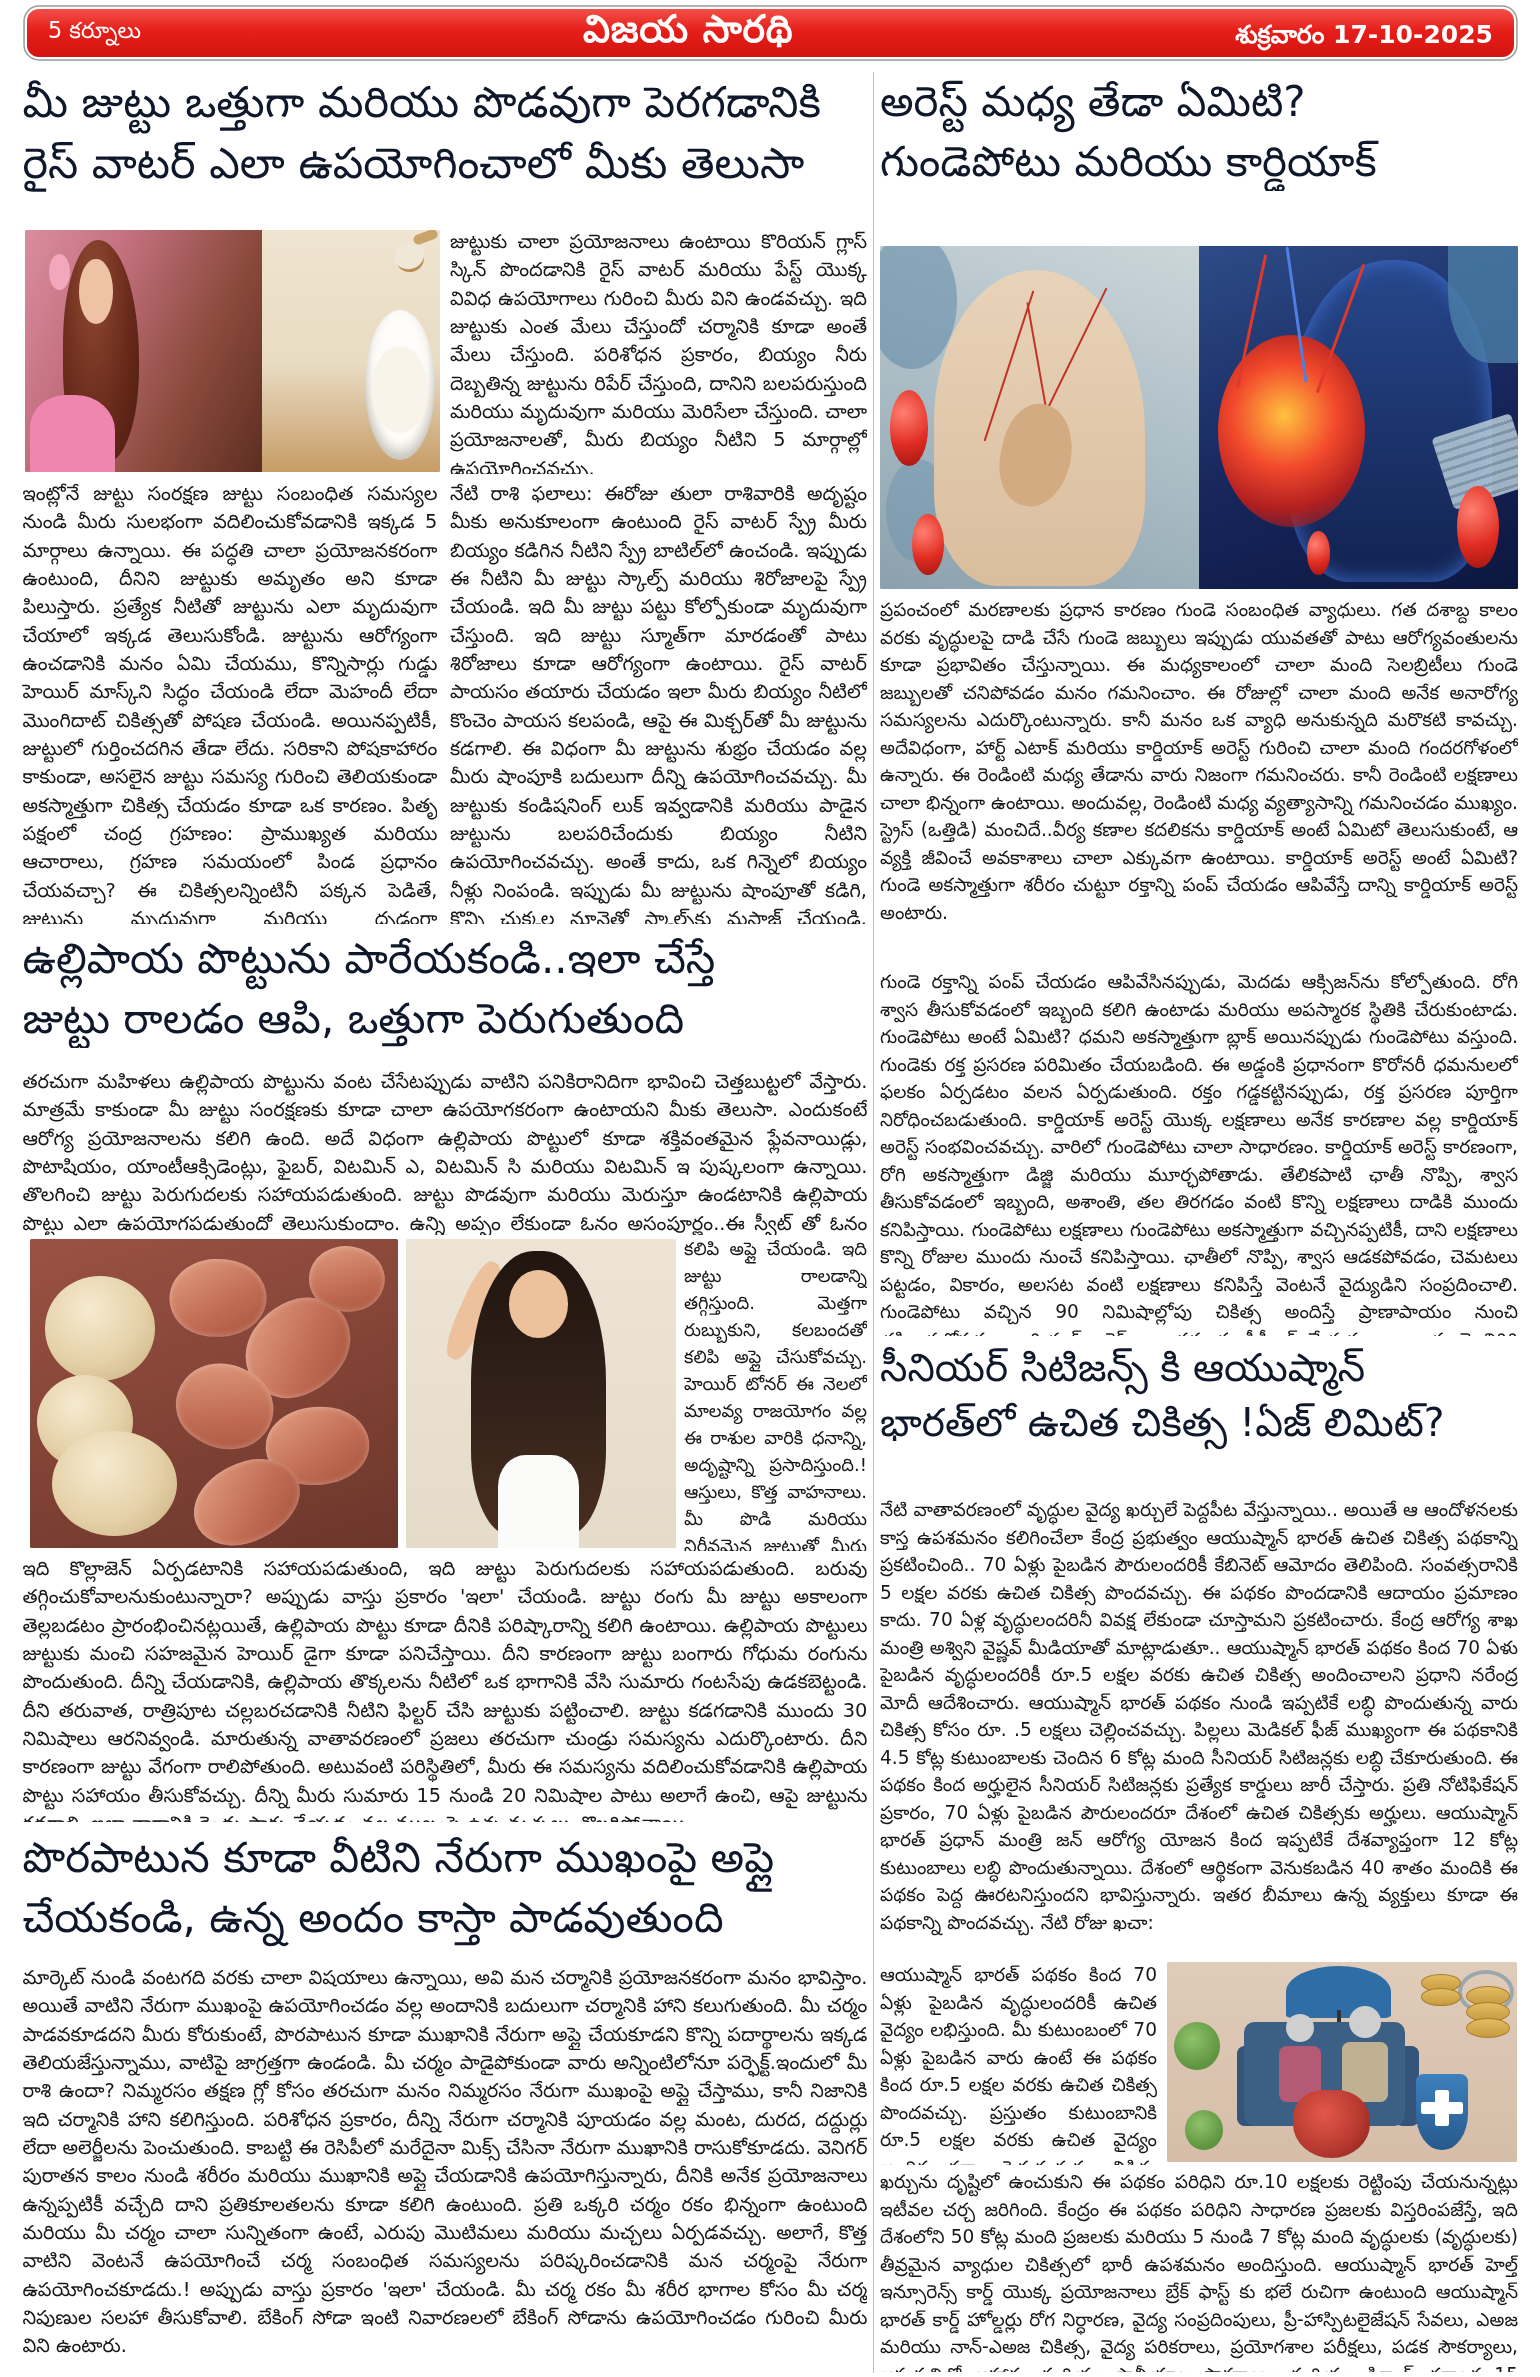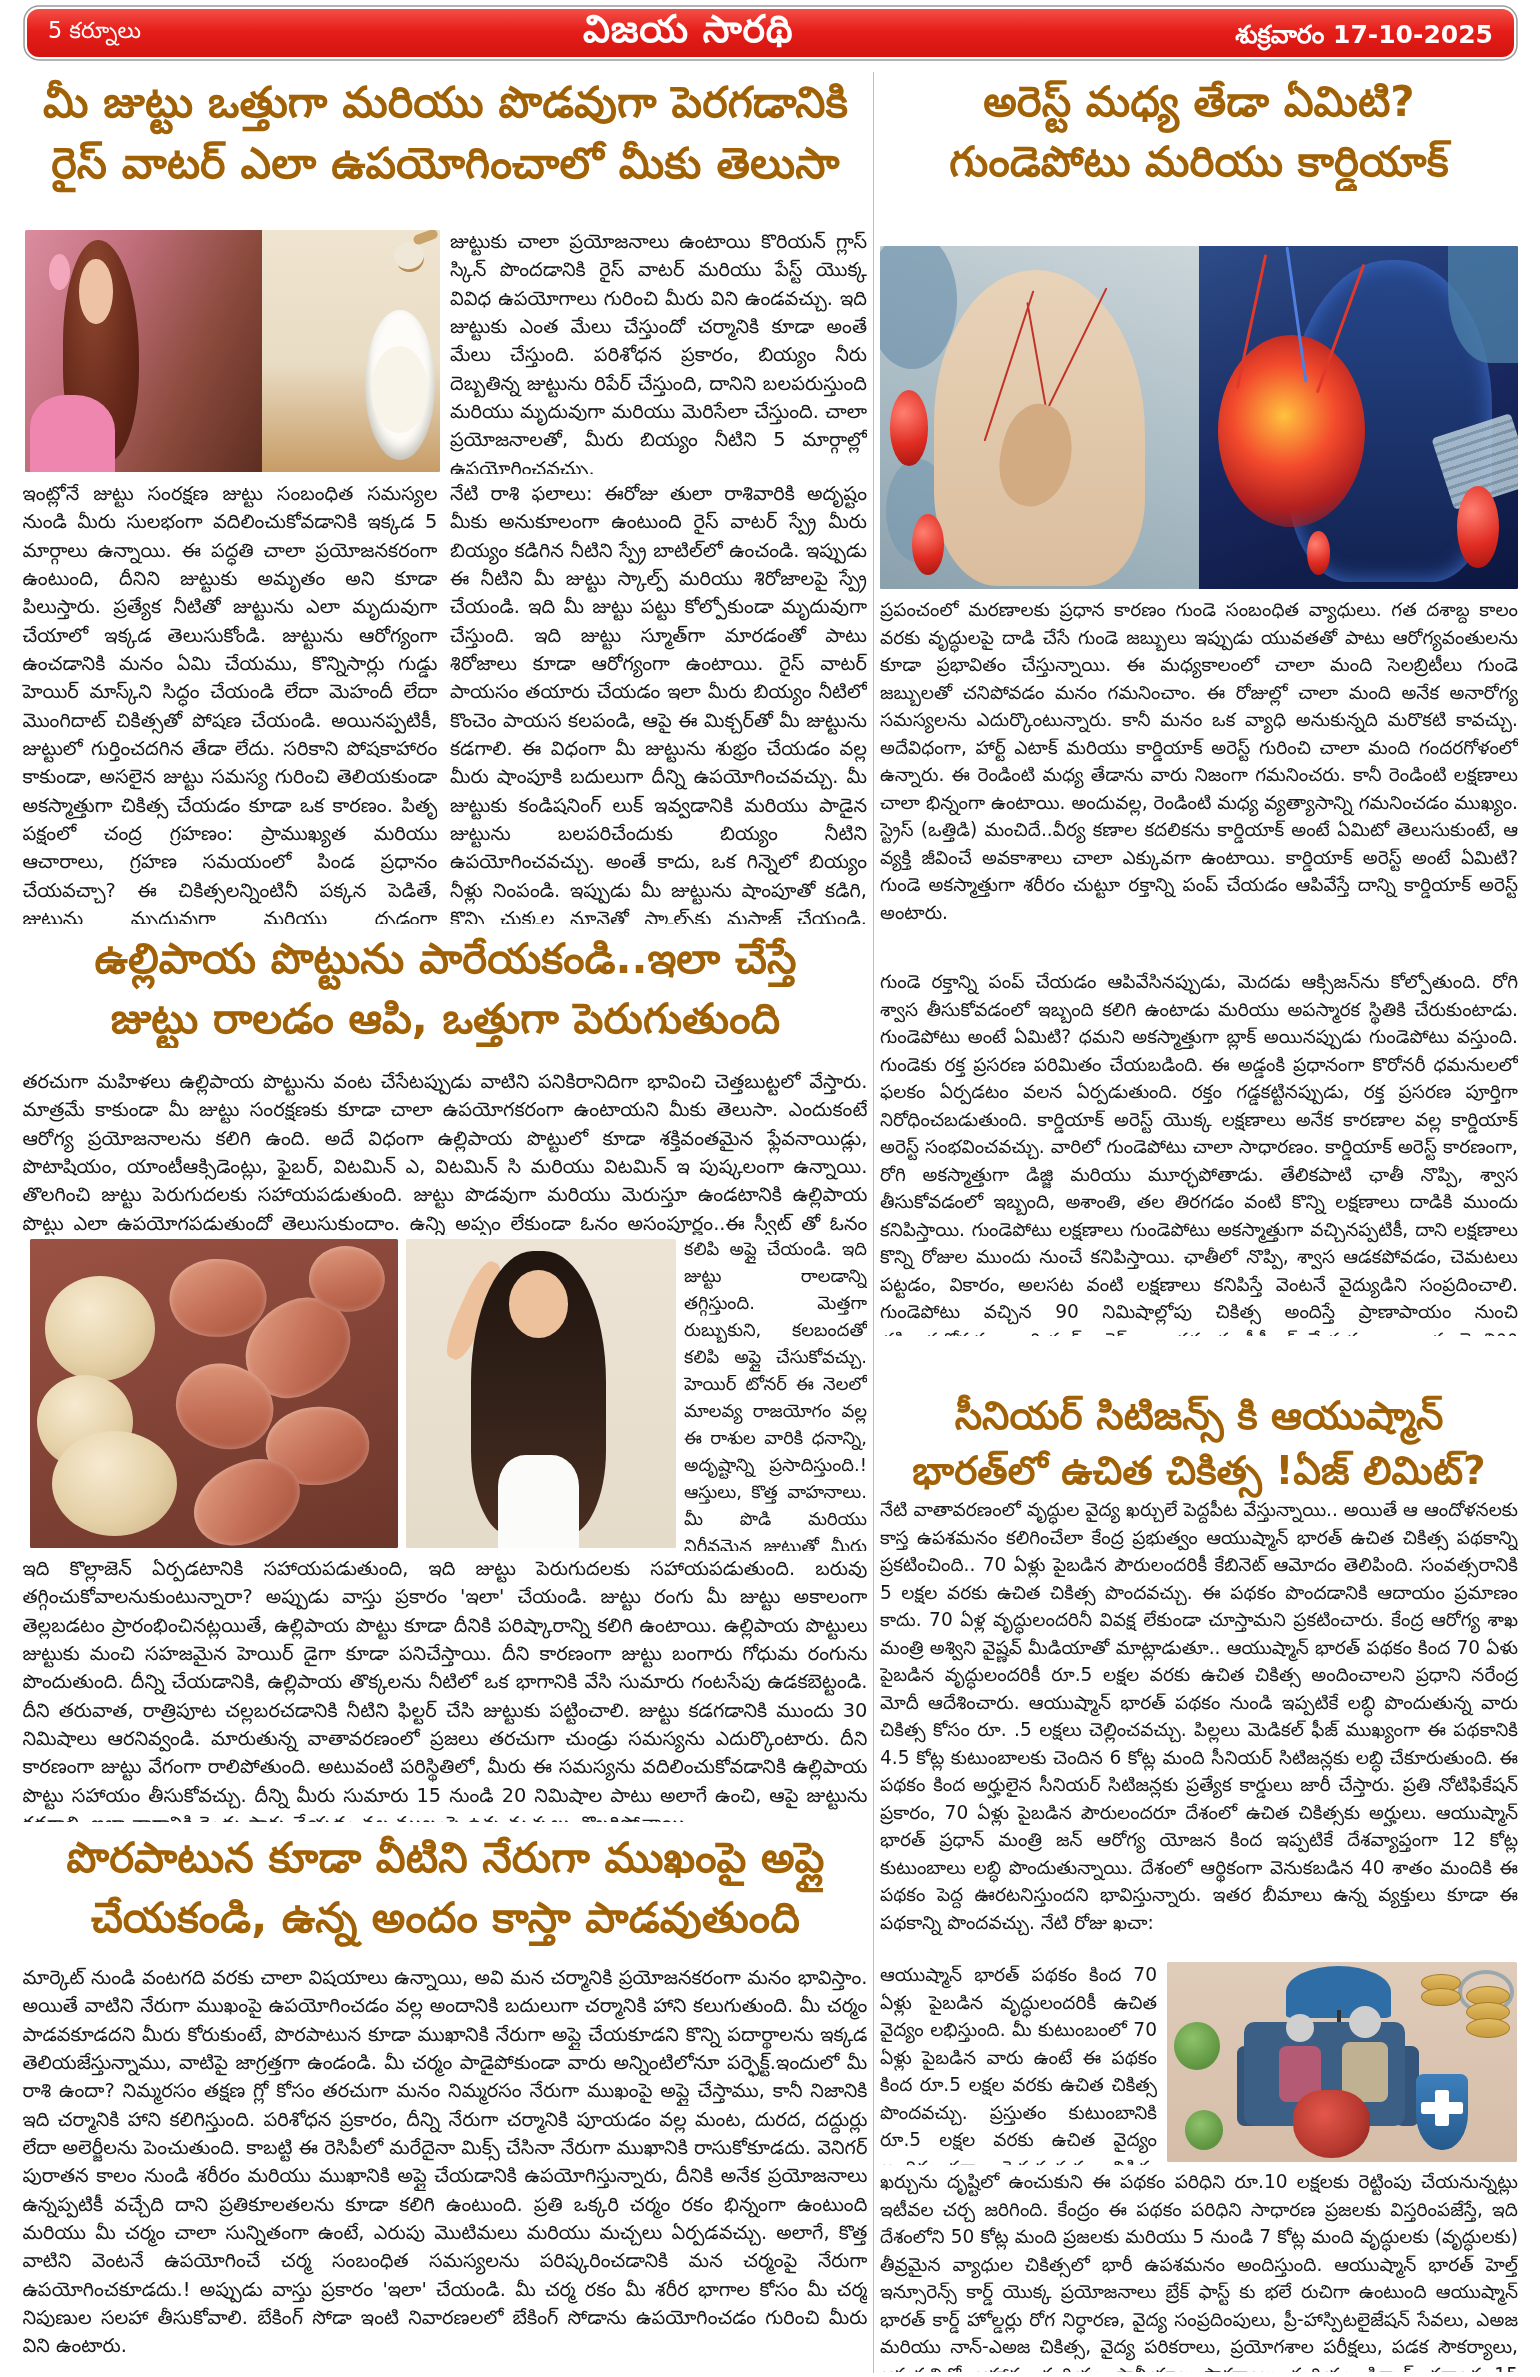--- a/index.html
+++ b/index.html
@@ -7,21 +7,21 @@
         font-family:"DejaVu Sans","Liberation Sans",sans-serif;}
   
   #hdr{position:absolute;left:27px;top:9px;width:1487px;height:48px;box-sizing:border-box;
        background:linear-gradient(180deg,#f25048 0%,#e61e19 45%,#d31410 100%);
        border-radius:12px;box-shadow:0 0 0 2.2px #fff,0 0 0 3.7px #9a9a9a;
        display:flex;align-items:center;justify-content:space-between;padding:0 21px;color:#fff;}
   .hdr-left{font-size:22.4px;font-weight:normal;}
   .hdr-center{font-size:38px;font-weight:bold;letter-spacing:0.7px;}
   .hdr-right{font-size:25px;font-weight:bold;margin-top:8px;}
   
-  .headline{position:absolute;font-weight:700;color:#a16207;text-align:center;line-height:1.42;overflow:hidden;}
+  .headline{position:absolute;font-weight:400;color:#0f172a;text-align:left;line-height:1.42;overflow:hidden;}
   .bt{position:absolute;text-align:justify;color:#171717;font-size:19.4px;line-height:1.46;overflow:hidden;}
   .bt.small{font-size:18px;line-height:1.5;}
   .bt.rc{font-size:18.6px;line-height:1.48;}
   #divider{position:absolute;left:873px;top:72px;width:0.7px;height:2301px;background:#bdbdbd;}
   
   .photo{position:absolute;overflow:hidden;border-radius:1.5px;background:#ddd;}
   .photo *{position:absolute;}
   
   .a1p-left{left:0;top:0;width:57%;height:100%;background:linear-gradient(115deg,#da8d9f 0%,#c4717f 30%,#8a4a3c 68%,#5d2e22 100%);}
   .a1p-hair{left:16%;top:4%;width:32%;height:92%;background:radial-gradient(ellipse at 40% 20%,#8f4830 0%,#66291a 60%,#4c1c10 100%);border-radius:46% 54% 42% 42%;}
@@ -171,21 +171,21 @@
 
   <div class="bt small" style="left:684px;top:1235px;width:183px;height:316px;">కలిపి అప్లై చేయండి. ఇది జుట్టు రాలడాన్ని తగ్గిస్తుంది. మెత్తగా రుబ్బుకుని, కలబందతో కలిపి అప్లై చేసుకోవచ్చు. హెయిర్ టోనర్ ఈ నెలలో మాలవ్య రాజయోగం వల్ల ఈ రాశుల వారికి ధనాన్ని, అదృష్టాన్ని ప్రసాదిస్తుంది.! ఆస్తులు, కొత్త వాహనాలు. మీ పొడి మరియు నిర్జీవమైన జుట్టుతో మీరు ఇబ్బంది పడుతుంటే, మీరు ఉల్లిపాయ తొక్కలను హెయిర్ టోనర్‌గా ఉపయోగించవచ్చు. ఈ ఉల్లిపాయ టోనర్‌ను తయారు చేయడానికి, ఉల్లిపాయ పొట్టును రంగు వచ్చే వరకు నీటిలో ఉడకబెట్టండి. తొక్కతో టీ తయారు చేసి, దానితో మీ జుట్టును శుభ్రం చేసుకోండి. ఉల్లిపాయ తొక్కలు జుట్టు మీద ఎఫెక్టివ్ గా పనిచేస్తాయి. ఇందులో చాలా ఎక్కువ మొత్తంలో సల్ఫర్ ఉంటుంది.</div>
   <div class="bt" style="left:22.4px;top:1555px;width:845px;height:267px;">ఇది కొల్లాజెన్ ఏర్పడటానికి సహాయపడుతుంది, ఇది జుట్టు పెరుగుదలకు సహాయపడుతుంది. బరువు తగ్గించుకోవాలనుకుంటున్నారా? అప్పుడు వాస్తు ప్రకారం 'ఇలా' చేయండి. జుట్టు రంగు మీ జుట్టు అకాలంగా తెల్లబడటం ప్రారంభించినట్లయితే, ఉల్లిపాయ పొట్టు కూడా దీనికి పరిష్కారాన్ని కలిగి ఉంటాయి. ఉల్లిపాయ పొట్టులు జుట్టుకు మంచి సహజమైన హెయిర్ డైగా కూడా పనిచేస్తాయి. దీని కారణంగా జుట్టు బంగారు గోధుమ రంగును పొందుతుంది. దీన్ని చేయడానికి, ఉల్లిపాయ తొక్కలను నీటిలో ఒక భాగానికి వేసి సుమారు గంటసేపు ఉడకబెట్టండి. దీని తరువాత, రాత్రిపూట చల్లబరచడానికి నీటిని ఫిల్టర్ చేసి జుట్టుకు పట్టించాలి. జుట్టు కడగడానికి ముందు 30 నిమిషాలు ఆరనివ్వండి. మారుతున్న వాతావరణంలో ప్రజలు తరచుగా చుండ్రు సమస్యను ఎదుర్కొంటారు. దీని కారణంగా జుట్టు వేగంగా రాలిపోతుంది. అటువంటి పరిస్థితిలో, మీరు ఈ సమస్యను వదిలించుకోవడానికి ఉల్లిపాయ పొట్టు సహాయం తీసుకోవచ్చు. దీన్ని మీరు సుమారు 15 నుండి 20 నిమిషాల పాటు అలాగే ఉంచి, ఆపై జుట్టును కడగాలి. ఇలా వారానికి రెండు సార్లు చేయడం వల్ల ముఖంపై ఉన్న మచ్చలు తొలగిపోతాయి.</div>
 
   <div class="headline" style="left:22.4px;top:1828px;width:846px;font-size:42px;">
     <div>పొరపాటున కూడా వీటిని నేరుగా ముఖంపై అప్లై</div>
     <div>చేయకండి, ఉన్న అందం కాస్తా పాడవుతుంది</div>
   </div>
   <div class="bt" style="left:22.4px;top:1964px;width:845px;height:409px;">మార్కెట్ నుండి వంటగది వరకు చాలా విషయాలు ఉన్నాయి, అవి మన చర్మానికి ప్రయోజనకరంగా మనం భావిస్తాం. అయితే వాటిని నేరుగా ముఖంపై ఉపయోగించడం వల్ల అందానికి బదులుగా చర్మానికి హాని కలుగుతుంది. మీ చర్మం పాడవకూడదని మీరు కోరుకుంటే, పొరపాటున కూడా ముఖానికి నేరుగా అప్లై చేయకూడని కొన్ని పదార్థాలను ఇక్కడ తెలియజేస్తున్నాము, వాటిపై జాగ్రత్తగా ఉండండి. మీ చర్మం పాడైపోకుండా వారు అన్నింటిలోనూ పర్ఫెక్ట్.ఇందులో మీ రాశి ఉందా? నిమ్మరసం తక్షణ గ్లో కోసం తరచుగా మనం నిమ్మరసం నేరుగా ముఖంపై అప్లై చేస్తాము, కానీ నిజానికి ఇది చర్మానికి హాని కలిగిస్తుంది. పరిశోధన ప్రకారం, దీన్ని నేరుగా చర్మానికి పూయడం వల్ల మంట, దురద, దద్దుర్లు లేదా అలెర్జీలను పెంచుతుంది. కాబట్టి ఈ రెసిపీలో మరేదైనా మిక్స్ చేసినా నేరుగా ముఖానికి రాసుకోకూడదు. వెనిగర్ పురాతన కాలం నుండి శరీరం మరియు ముఖానికి అప్లై చేయడానికి ఉపయోగిస్తున్నారు, దీనికి అనేక ప్రయోజనాలు ఉన్నప్పటికీ వచ్చేది దాని ప్రతికూలతలను కూడా కలిగి ఉంటుంది. ప్రతి ఒక్కరి చర్మం రకం భిన్నంగా ఉంటుంది మరియు మీ చర్మం చాలా సున్నితంగా ఉంటే, ఎరుపు మొటిమలు మరియు మచ్చలు ఏర్పడవచ్చు. అలాగే, కొత్త వాటిని వెంటనే ఉపయోగించే చర్మ సంబంధిత సమస్యలను పరిష్కరించడానికి మన చర్మంపై నేరుగా ఉపయోగించకూడదు.! అప్పుడు వాస్తు ప్రకారం 'ఇలా' చేయండి. మీ చర్మ రకం మీ శరీర భాగాల కోసం మీ చర్మ నిపుణుల సలహా తీసుకోవాలి. బేకింగ్ సోడా ఇంటి నివారణలలో బేకింగ్ సోడాను ఉపయోగించడం గురించి మీరు విని ఉంటారు.</div>
 
-  <div class="headline" style="left:880px;top:1388px;width:638px;font-size:39px;">
+  <div class="headline" style="left:880px;top:1340px;width:638px;font-size:39px;">
     <div>సీనియర్ సిటిజన్స్ కి ఆయుష్మాన్</div>
     <div>భారత్‌లో ఉచిత చికిత్స !ఏజ్ లిమిట్?</div>
   </div>
 
   <div class="bt rc" style="left:880px;top:1496px;width:638px;height:461px;">నేటి వాతావరణంలో వృద్ధుల వైద్య ఖర్చులే పెద్దపీట వేస్తున్నాయి.. అయితే ఆ ఆందోళనలకు కాస్త ఉపశమనం కలిగించేలా కేంద్ర ప్రభుత్వం ఆయుష్మాన్ భారత్ ఉచిత చికిత్స పథకాన్ని ప్రకటించింది.. 70 ఏళ్లు పైబడిన పౌరులందరికీ కేబినెట్ ఆమోదం తెలిపింది. సంవత్సరానికి 5 లక్షల వరకు ఉచిత చికిత్స పొందవచ్చు. ఈ పథకం పొందడానికి ఆదాయం ప్రమాణం కాదు. 70 ఏళ్ల వృద్ధులందరినీ వివక్ష లేకుండా చూస్తామని ప్రకటించారు. కేంద్ర ఆరోగ్య శాఖ మంత్రి అశ్విని వైష్ణవ్ మీడియాతో మాట్లాడుతూ.. ఆయుష్మాన్ భారత్ పథకం కింద 70 ఏళు పైబడిన వృద్ధులందరికీ రూ.5 లక్షల వరకు ఉచిత చికిత్స అందించాలని ప్రధాని నరేంద్ర మోదీ ఆదేశించారు. ఆయుష్మాన్ భారత్ పథకం నుండి ఇప్పటికే లబ్ధి పొందుతున్న వారు చికిత్స కోసం రూ. .5 లక్షలు చెల్లించవచ్చు. పిల్లలు మెడికల్ ఫీజ్ ముఖ్యంగా ఈ పథకానికి 4.5 కోట్ల కుటుంబాలకు చెందిన 6 కోట్ల మంది సీనియర్ సిటిజన్లకు లబ్ధి చేకూరుతుంది. ఈ పథకం కింద అర్హులైన సీనియర్ సిటిజన్లకు ప్రత్యేక కార్డులు జారీ చేస్తారు. ప్రతి నోటిఫికేషన్ ప్రకారం, 70 ఏళ్లు పైబడిన పౌరులందరూ దేశంలో ఉచిత చికిత్సకు అర్హులు. ఆయుష్మాన్ భారత్ ప్రధాన్ మంత్రి జన్ ఆరోగ్య యోజన కింద ఇప్పటికే దేశవ్యాప్తంగా 12 కోట్ల కుటుంబాలు లబ్ధి పొందుతున్నాయి. దేశంలో ఆర్థికంగా వెనుకబడిన 40 శాతం మందికి ఈ పథకం పెద్ద ఊరటనిస్తుందని భావిస్తున్నారు. ఇతర బీమాలు ఉన్న వ్యక్తులు కూడా ఈ పథకాన్ని పొందవచ్చు. నేటి రోజు ఖచా:</div>
   <div class="bt rc" style="left:880px;top:1961px;width:277px;height:204px;">ఆయుష్మాన్ భారత్ పథకం కింద 70 ఏళ్లు పైబడిన వృద్ధులందరికీ ఉచిత వైద్యం లభిస్తుంది. మీ కుటుంబంలో 70 ఏళ్లు పైబడిన వారు ఉంటే ఈ పథకం కింద రూ.5 లక్షల వరకు ఉచిత చికిత్స పొందవచ్చు. ప్రస్తుతం కుటుంబానికి రూ.5 లక్షల వరకు ఉచిత వైద్యం అందిస్తుండగా, పెరుగుతున్న చికిత్స ఖర్చును దృష్టిలో ఉంచుకుని ఈ పథకం పరిధిని రూ.10 లక్షలకు చేయనున్నట్లు సమాచారం.</div>
 
   <div class="photo ayp" style="left:1167px;top:1962px;width:350px;height:200px;">
     <div class="ay-steth"></div>
     <div class="ay-plant" style="left:2%;top:30%;width:13%;height:24%;"></div>

